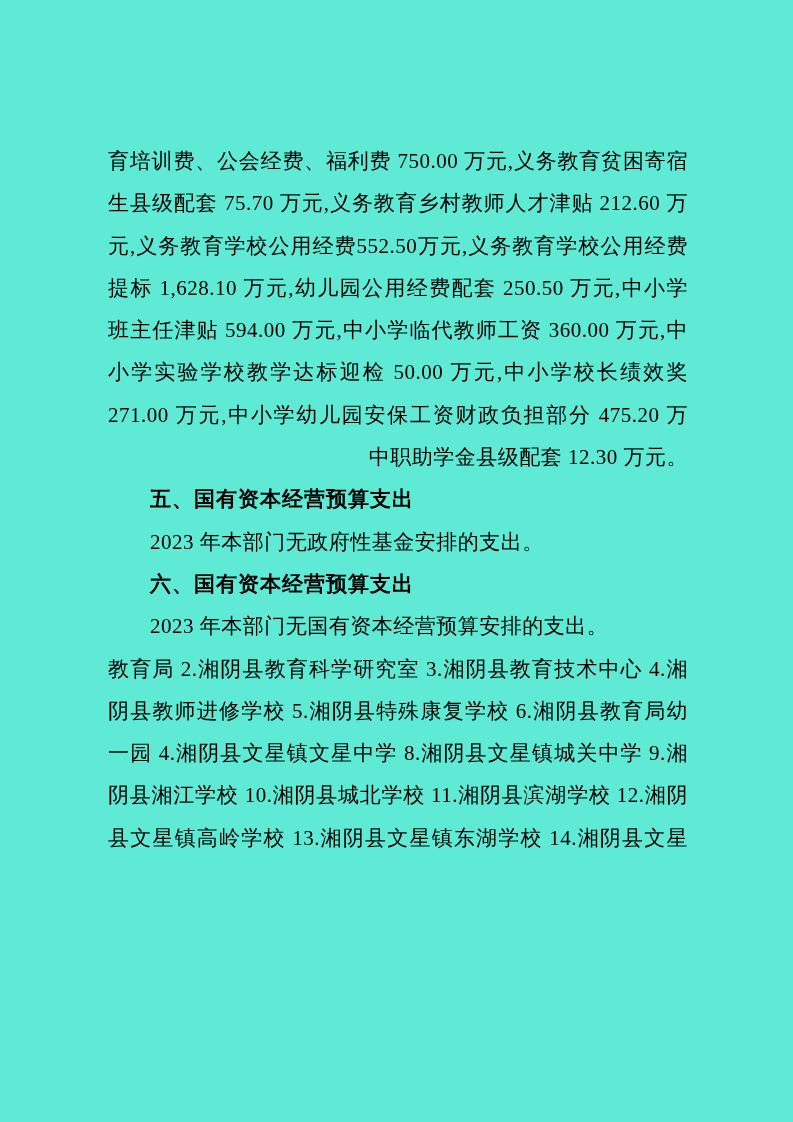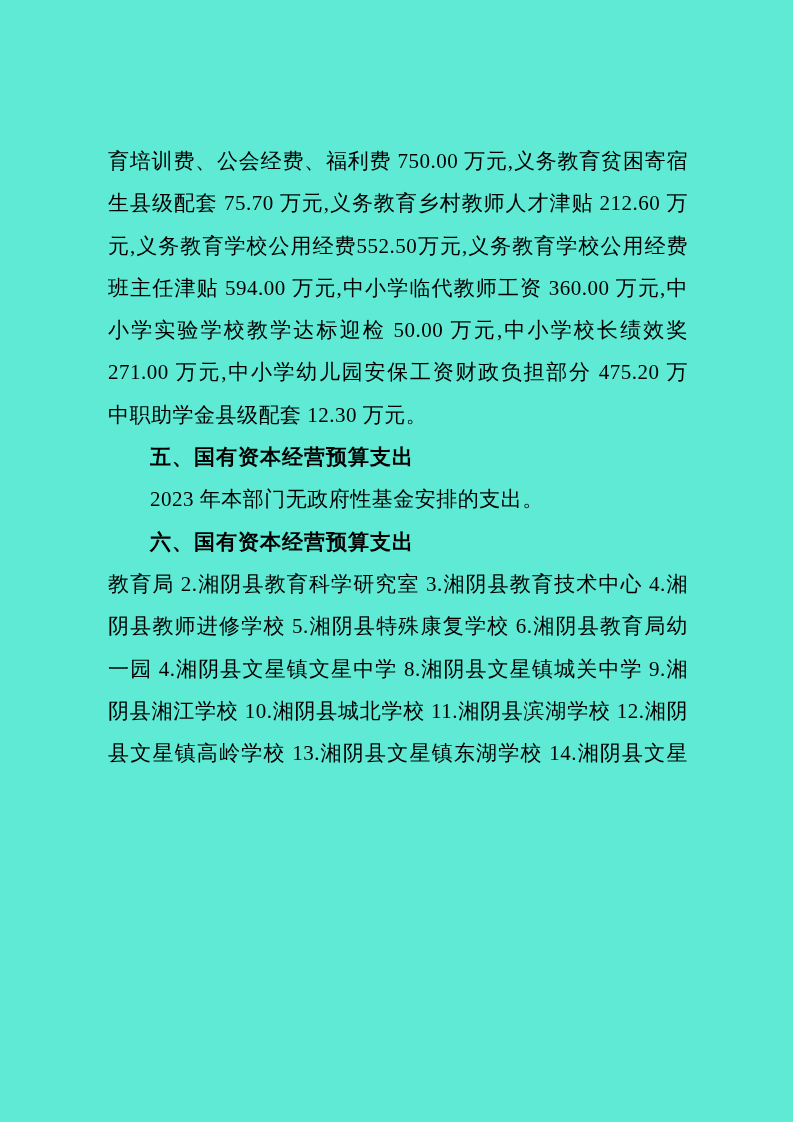--- a/index.html
+++ b/index.html
@@ -30,21 +30,21 @@
     letter-spacing: 0.5px;
   }
   
   .fill {
     text-align: justify;
     text-align-last: justify;
     text-justify: inter-character;
   }
   
   .para-end {
-    text-align: left;
+    text-align: right;
   }
   
   .heading {
     font-family: "Liberation Sans", "DejaVu Sans", sans-serif;
     font-weight: 700;
     text-indent: 2em;
     letter-spacing: 1px;
   }
   
   .para-indent {
@@ -64,29 +64,31 @@
 </style>
 </head>
 <body>
 
 <div class="page">
   <div class="text-column">
 
     <div class="line fill">育培训费、公会经费、福利费 750.00 万元,义务教育贫困寄宿</div>
     <div class="line fill">生县级配套 75.70 万元,义务教育乡村教师人才津贴 212.60 万</div>
     <div class="line fill">元,义务教育学校公用经费552.50万元,义务教育学校公用经费</div>
+    <div class="line fill">提标 1,628.10 万元,幼儿园公用经费配套 250.50 万元,中小学</div>
     <div class="line fill">班主任津贴 594.00 万元,中小学临代教师工资 360.00 万元,中</div>
     <div class="line fill">小学实验学校教学达标迎检 50.00 万元,中小学校长绩效奖</div>
     <div class="line fill">271.00 万元,中小学幼儿园安保工资财政负担部分 475.20 万元,</div>
     <div class="line para-end">中职助学金县级配套 12.30 万元。</div>
 
     <div class="line heading">五、国有资本经营预算支出</div>
     <div class="line para-indent">2023 年本部门无政府性基金安排的支出。</div>
 
     <div class="line heading">六、国有资本经营预算支出</div>
+    <div class="line para-indent">2023 年本部门无国有资本经营预算安排的支出。</div>
 
 
     <div class="line fill">教育局 2.湘阴县教育科学研究室 3.湘阴县教育技术中心 4.湘</div>
     <div class="line fill">阴县教师进修学校 5.湘阴县特殊康复学校 6.湘阴县教育局幼儿</div>
     <div class="line fill">一园 4.湘阴县文星镇文星中学 8.湘阴县文星镇城关中学 9.湘</div>
     <div class="line fill">阴县湘江学校 10.湘阴县城北学校 11.湘阴县滨湖学校 12.湘阴</div>
     <div class="line fill">县文星镇高岭学校 13.湘阴县文星镇东湖学校 14.湘阴县文星镇</div>
 
   </div>
 </div>

